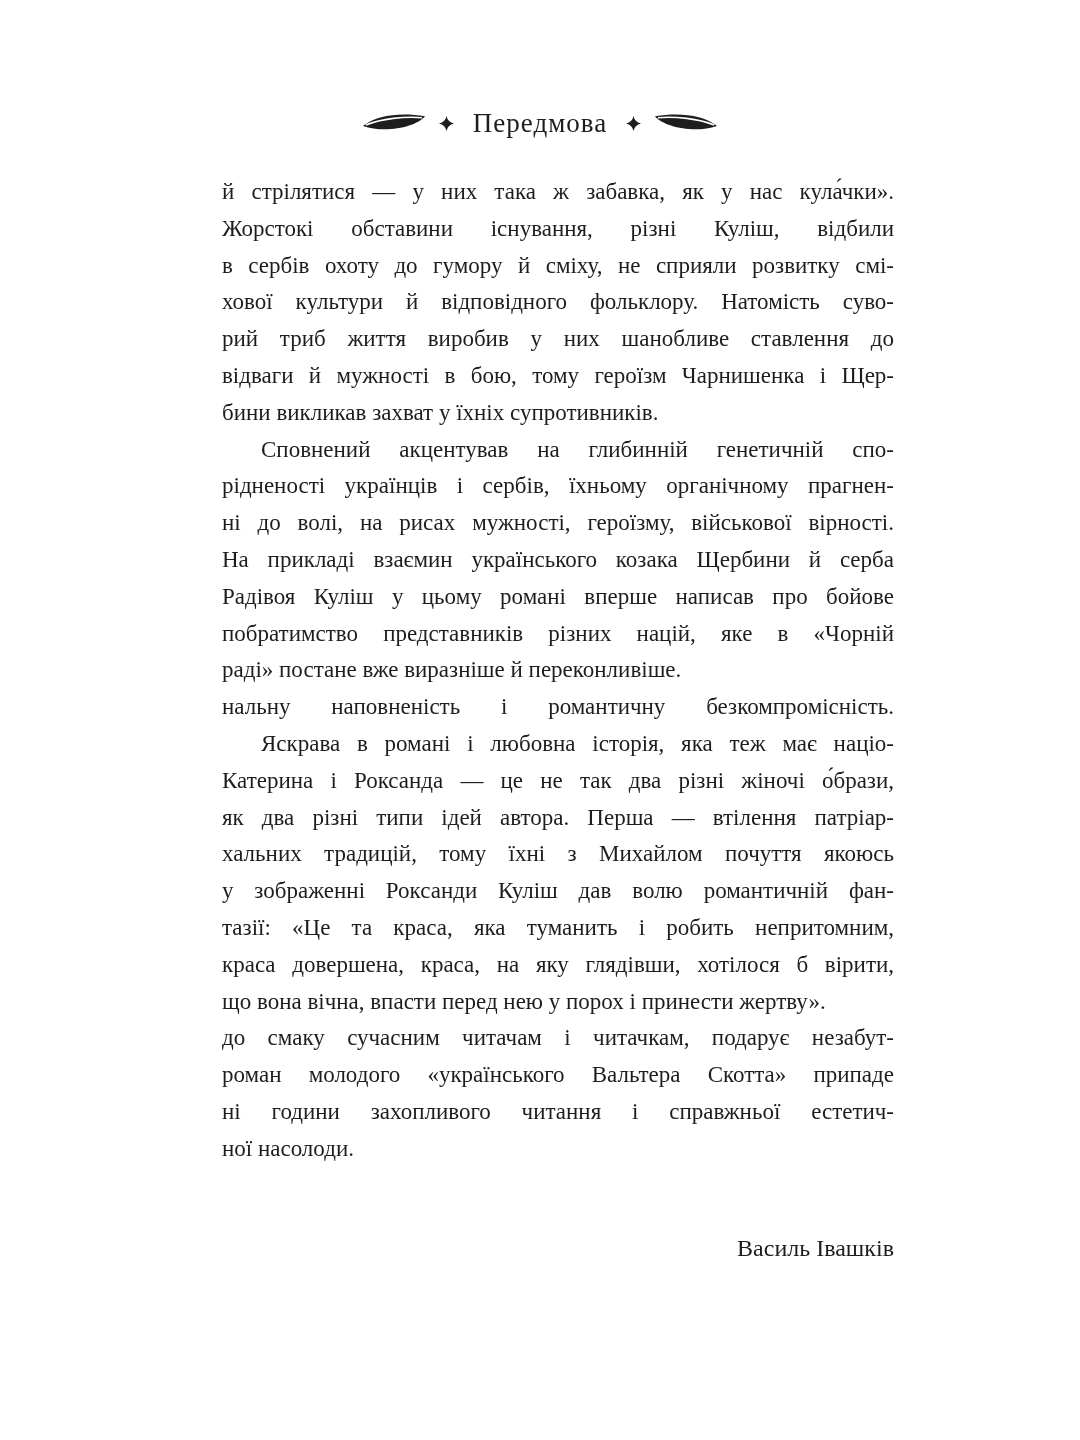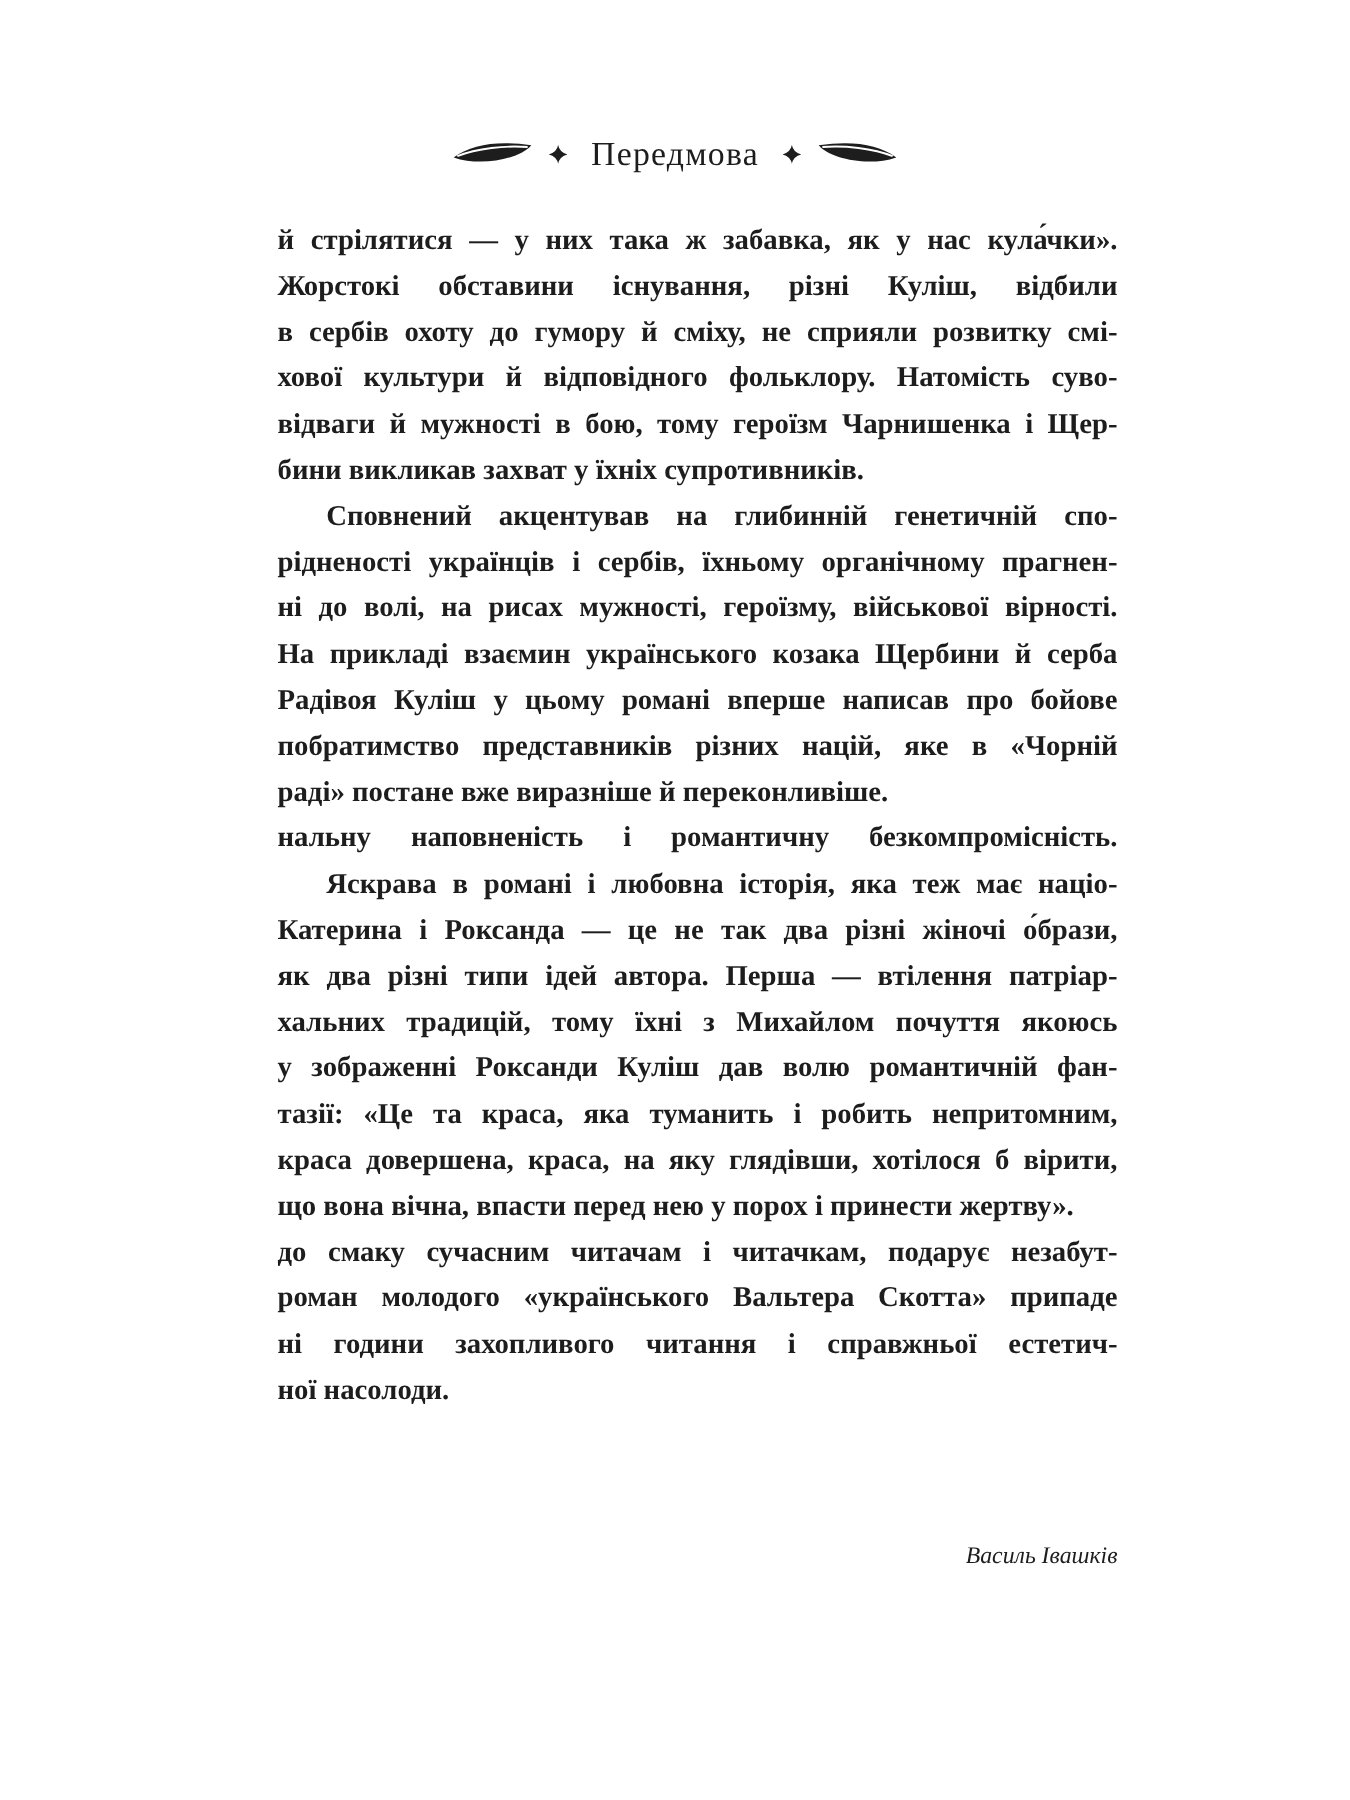--- a/index.html
+++ b/index.html
@@ -43,30 +43,28 @@
     width: 672px;
     font-size: 23px;
     line-height: 36.8px;
   }
   .text-block p { margin: 0; padding: 0; }
   .line {
     display: block;
     text-align: justify;
     text-align-last: justify;
     text-justify: inter-word;
-    font-weight: bold;
   }
   .line.indent { text-indent: 39px; }
   .line.end { text-align-last: left; }
   .signature {
     position: absolute;
     top: 1234px;
     right: 186px;
-    font-style: italic;
-    font-size: 19px;
+    font-size: 24px;
     line-height: 1.2;
     color: var(--text-color, #1d1d1d);
   }
 </style>
 </head>
 <body>
 
 <div class="page">
 
   <header class="chapter-header">
@@ -88,20 +86,21 @@
       </g>
     </svg>
   </header>
 
   <main class="text-block">
       <p>
         <span class="line">й стрілятися — у них така ж забавка, як у нас кула́чки».</span>
         <span class="line">Жорстокі обставини існування, різні Куліш, відбили</span>
         <span class="line">в сербів охоту до гумору й сміху, не сприяли розвитку смі-</span>
         <span class="line">хової культури й відповідного фольклору. Натомість суво-</span>
+        <span class="line">рий триб життя виробив у них шанобливе ставлення до</span>
         <span class="line">відваги й мужності в бою, тому героїзм Чарнишенка і Щер-</span>
         <span class="line end">бини викликав захват у їхніх супротивників.</span>
       </p>
       <p>
         <span class="line indent">Сповнений акцентував на глибинній генетичній спо-</span>
         <span class="line">рідненості українців і сербів, їхньому органічному прагнен-</span>
         <span class="line">ні до волі, на рисах мужності, героїзму, військової вірності.</span>
         <span class="line">На прикладі взаємин українського козака Щербини й серба</span>
         <span class="line">Радівоя Куліш у цьому романі вперше написав про бойове</span>
         <span class="line">побратимство представників різних націй, яке в «Чорній</span>

